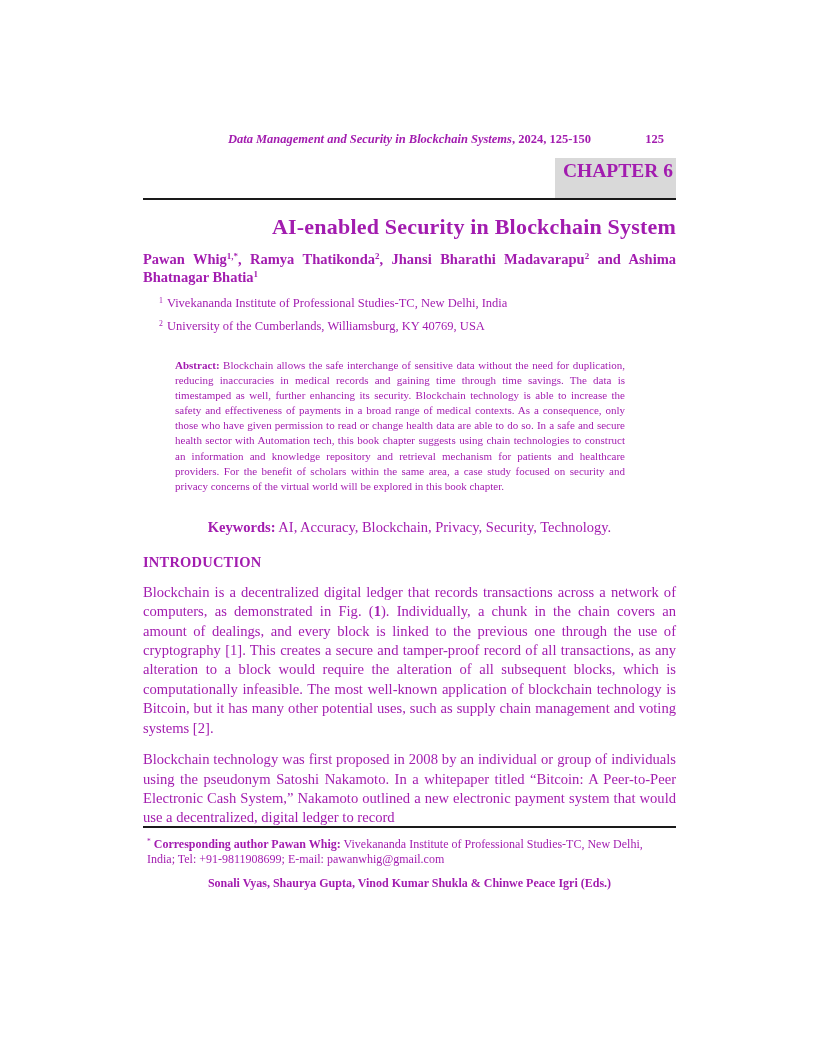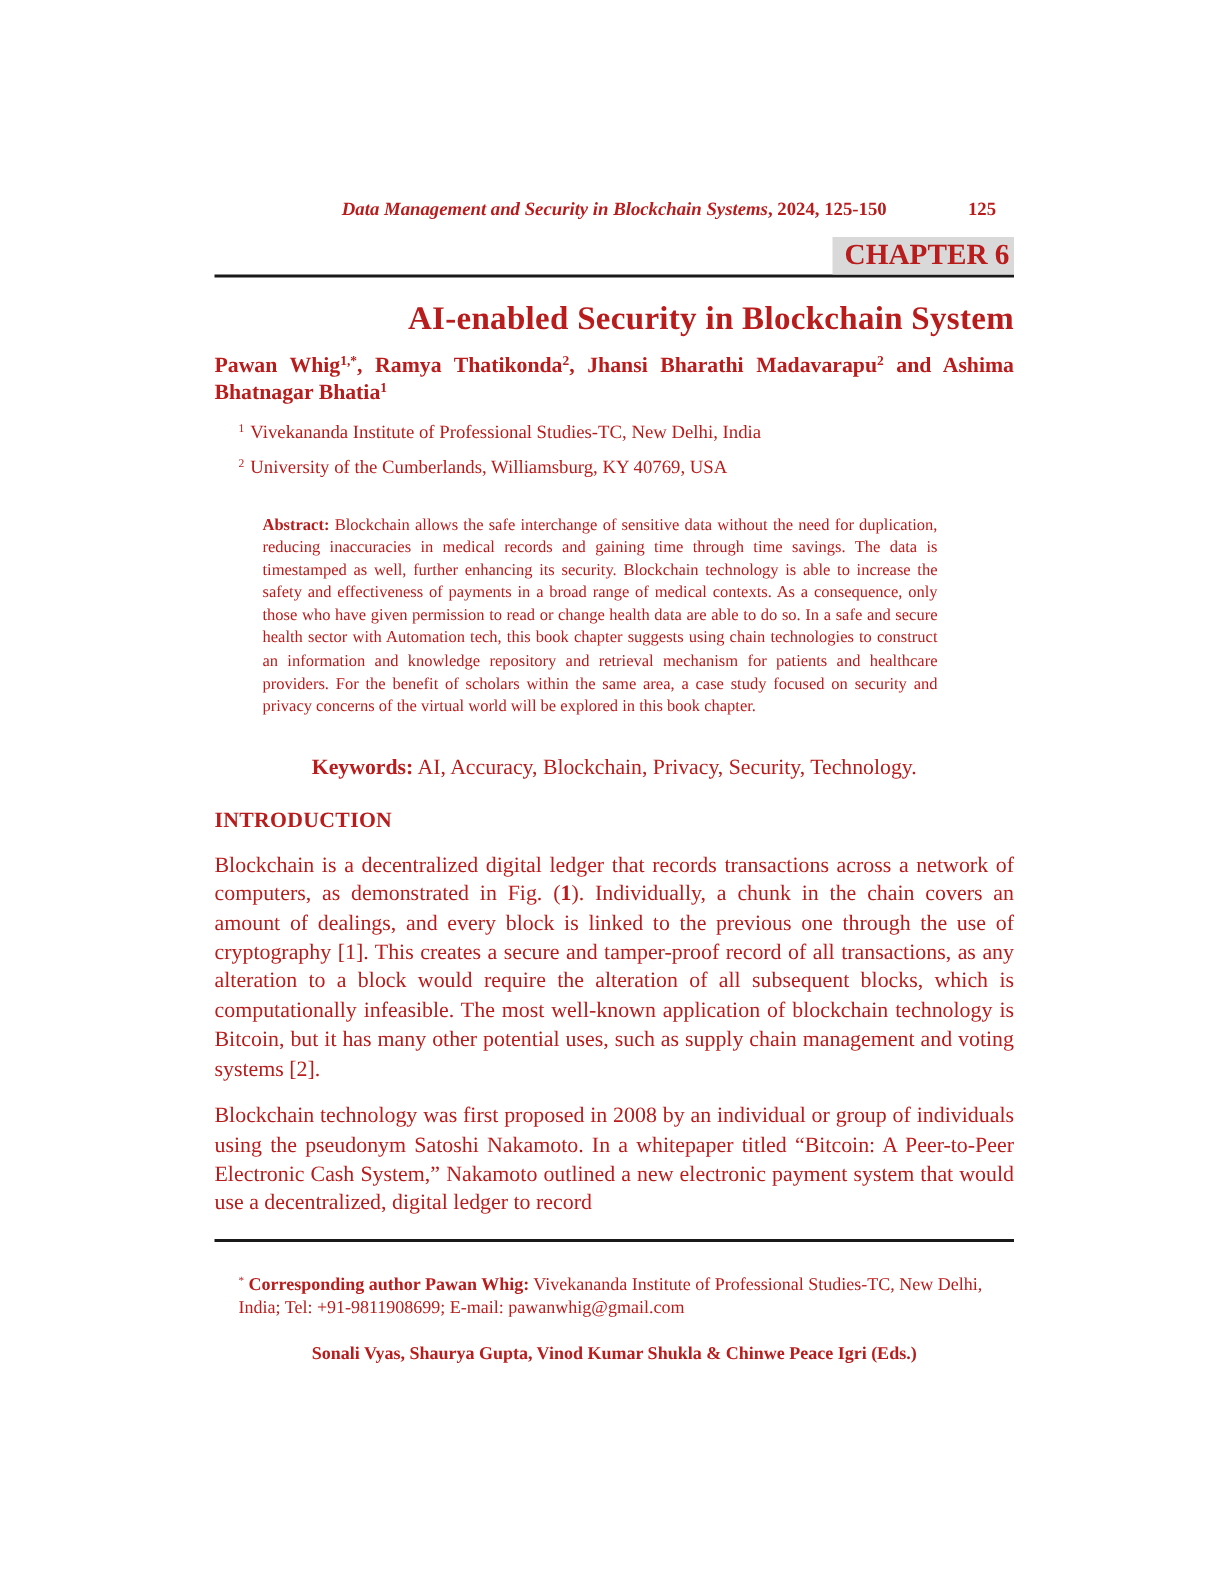--- a/index.html
+++ b/index.html
@@ -6,21 +6,21 @@
     margin: 0;
     padding: 0;
     background: #ffffff;
   }
   .page {
     position: relative;
     width: 816px;
     height: 1056px;
     background: #ffffff;
     font-family: "Liberation Serif", "DejaVu Serif", serif;
-    color: #b91c1c;
+    color: #a21caf;
     overflow: hidden;
   }
   .content {
     position: absolute;
     left: 143px;
     top: 0;
     width: 533px;
   }
   
   .journal-line {
@@ -42,21 +42,21 @@
   .chapter-row {
     text-align: right;
     margin-top: 11px;
   }
   .chapter-badge {
     display: inline-block;
     background: #d9d9d9;
     font-size: 19.5px;
     line-height: 23px;
     font-weight: bold;
-    padding: 1px 3px 1px 8px;
+    padding: 1px 3px 16px 8px;
   }
   .header-rule {
     border-top: 2px solid #1a1a1a;
     height: 0;
   }
   
   .title {
     margin: 14px 0 0 0;
     font-size: 22px;
     line-height: 26px;
@@ -123,21 +123,21 @@
     left: 143px;
     top: 826px;
     width: 533px;
     border-top: 2px solid #1a1a1a;
     padding-top: 5px;
   }
   .footnote {
     font-size: 12px;
     line-height: 15px;
     text-align: left;
-    margin: 16px;
+    margin: 4px;
     font-family: Liberation Serif, serif;
   }
   .footnote .bold { font-weight: bold; }
   .publisher {
     margin-top: 9px;
     text-align: center;
     font-weight: bold;
     font-size: 12px;
     line-height: 15px;
   }

